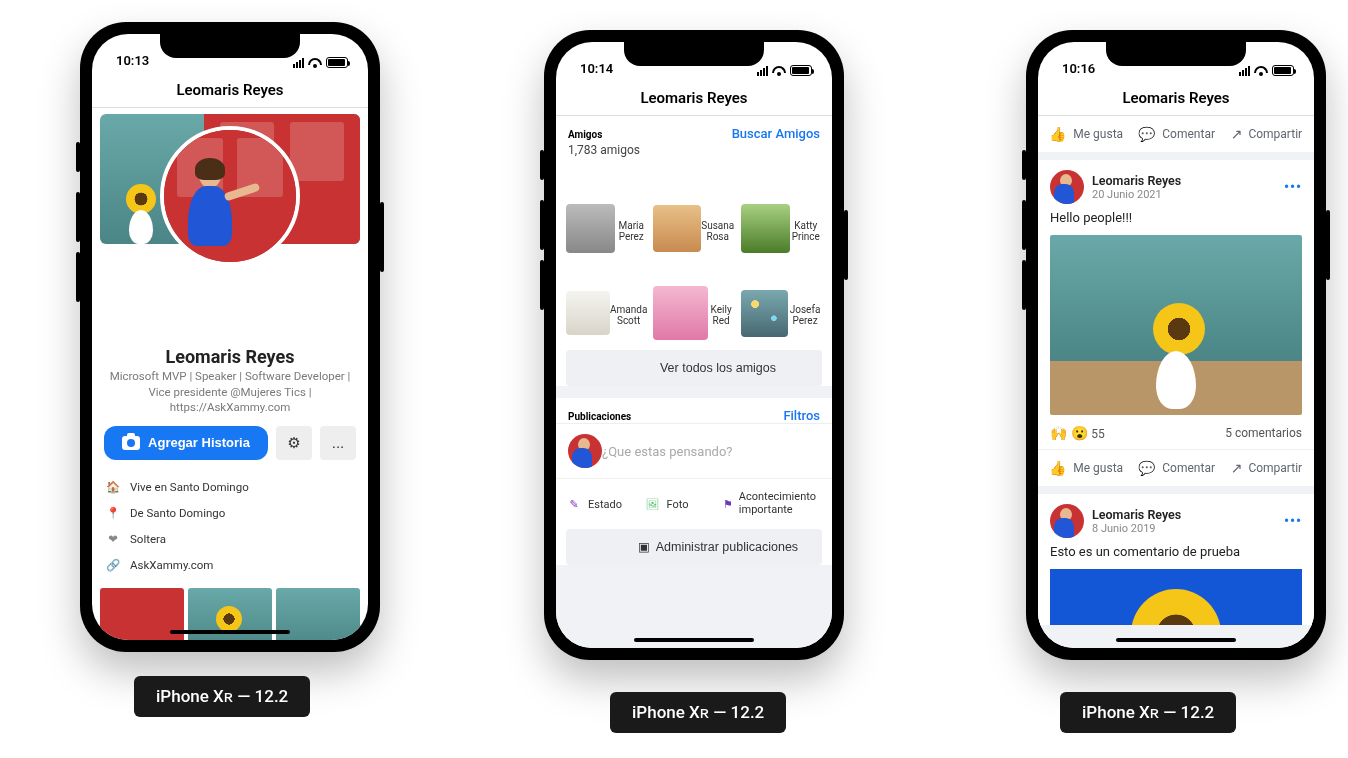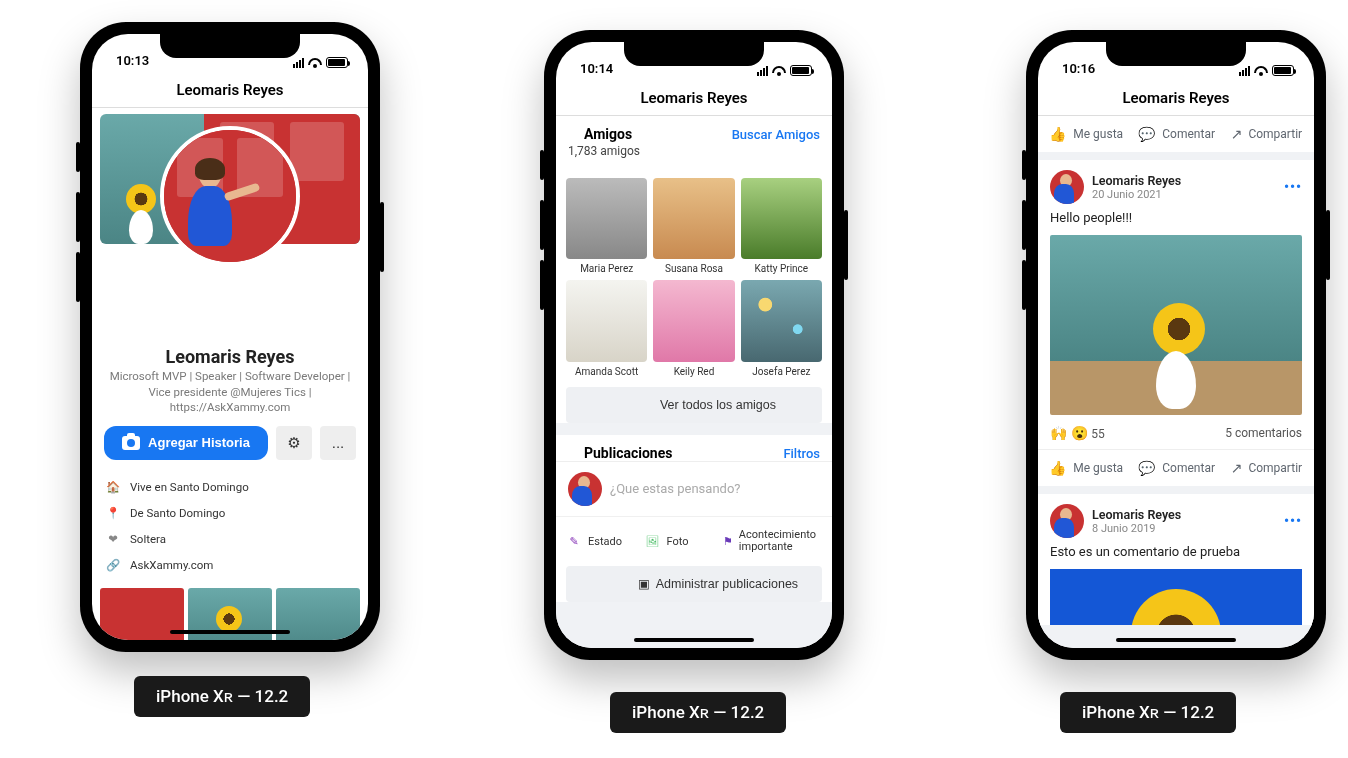--- a/index.html
+++ b/index.html
@@ -64,29 +64,29 @@
   .info-row .ic { width:14px; color:#888; text-align:center; }
   .thumb-grid { display:grid; grid-template-columns:repeat(3,1fr); gap:4px; padding:6px 8px 0; }
   .thumb { aspect-ratio:1.35/1; border-radius:3px; overflow:hidden; position:relative; background:#7aa; }
   .thumb.red { background:#c83232; }
   .thumb.teal { background:linear-gradient(#6aa9a9,#4b8585); }
   .thumb .sunflower { width:26px; height:26px; position:absolute; }
   
   .section { background:#fff; margin-bottom:8px; }
   .p2-scroll { background:#f0f2f5; }
   .sec-hdr { display:flex; justify-content:space-between; align-items:baseline; padding:10px 12px 0; }
-  .sec-hdr strong { font-size:14px;margin-left:16px; }
+  .sec-hdr strong { font-size:10px; }
   .sec-hdr .link { color:#1877f2; font-size:13px; font-weight:500; }
   .sec-sub { font-size:12px; color:#444; padding:2px 12px 20px; }
   .friend-grid { display:grid; grid-template-columns:repeat(3,1fr); gap:6px; padding:0 10px 10px; }
-  .friend { display:flex; flex-direction:column; align-items:center; }
+  .friend { display:flex; flex-direction:row; align-items:center;margin-top:27px; }
   .friend .fimg { width:100%; aspect-ratio:1/1; border-radius:4px; background:#888; overflow:hidden; position:relative; }
   .friend .fname { font-size:10px; color:#333; margin-top:4px; text-align:center; }
   .btn-grey { display:block; margin:0 10px 12px; background:#eef0f3; border:0; border-radius:4px; height:36px; font-size:12.5px; color:#333; width:calc(100% - 20px);padding-left:48px; }
-  .composer { display:flex; align-items:center; gap:8px; padding:10px 12px; border-top:1px solid #eee; }
+  .composer { display:flex; align-items:center; gap:0; padding:10px 12px; border-top:1px solid #eee; }
   .avatar-sm { width:34px; height:34px; border-radius:50%; background:#c83232; position:relative; overflow:hidden; flex-shrink:0; }
   .avatar-sm .body { position:absolute; bottom:-4px; left:4px; width:20px; height:24px; background:#2157d6; border-radius:40% 40% 0 0; }
   .avatar-sm .head { position:absolute; top:4px; left:10px; width:12px; height:13px; background:#e8b890; border-radius:50%; }
   .composer-txt { color:#aaa; font-size:13px; }
   .cmp-row { display:flex; padding:8px 6px; border-top:1px solid #f0f0f0; }
   .cmp-item { flex:1; display:flex; align-items:center; gap:6px; font-size:11px; color:#333; padding:4px 4px; }
   .cmp-item .ic { width:16px; text-align:center; }
   
   .post { background:#fff; margin-bottom:8px; }
   .actions-bar { display:flex; justify-content:space-around; padding:10px 4px; }

